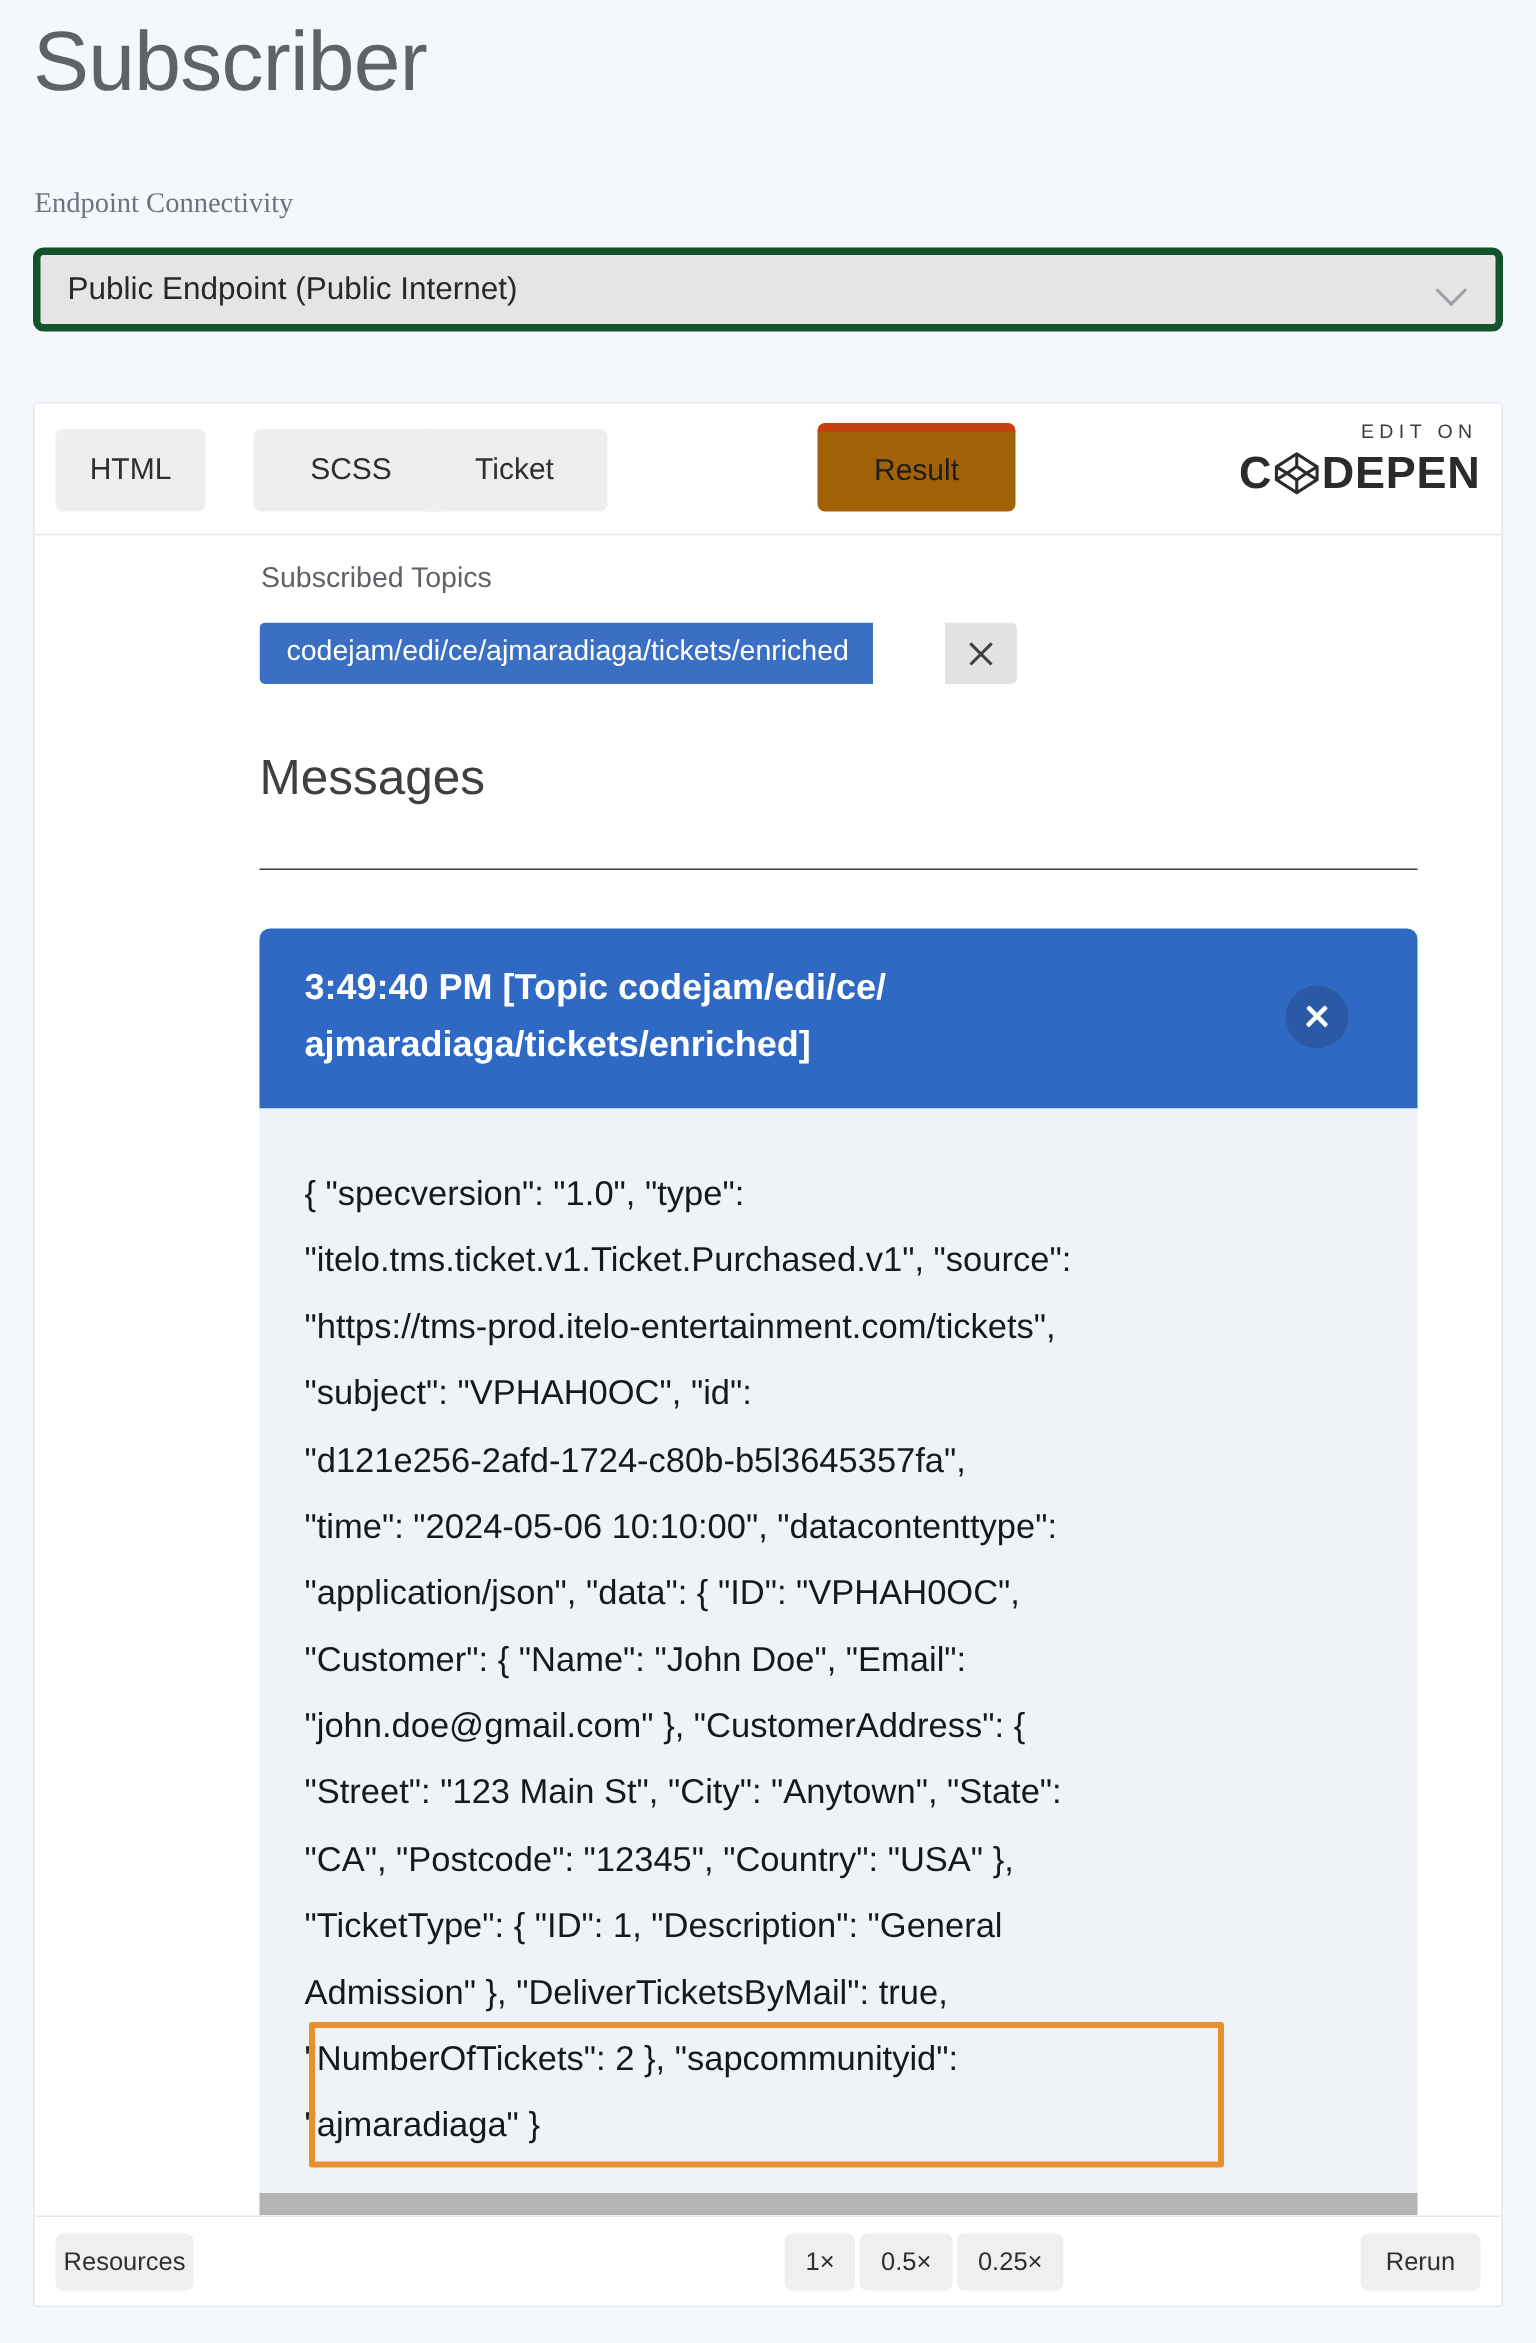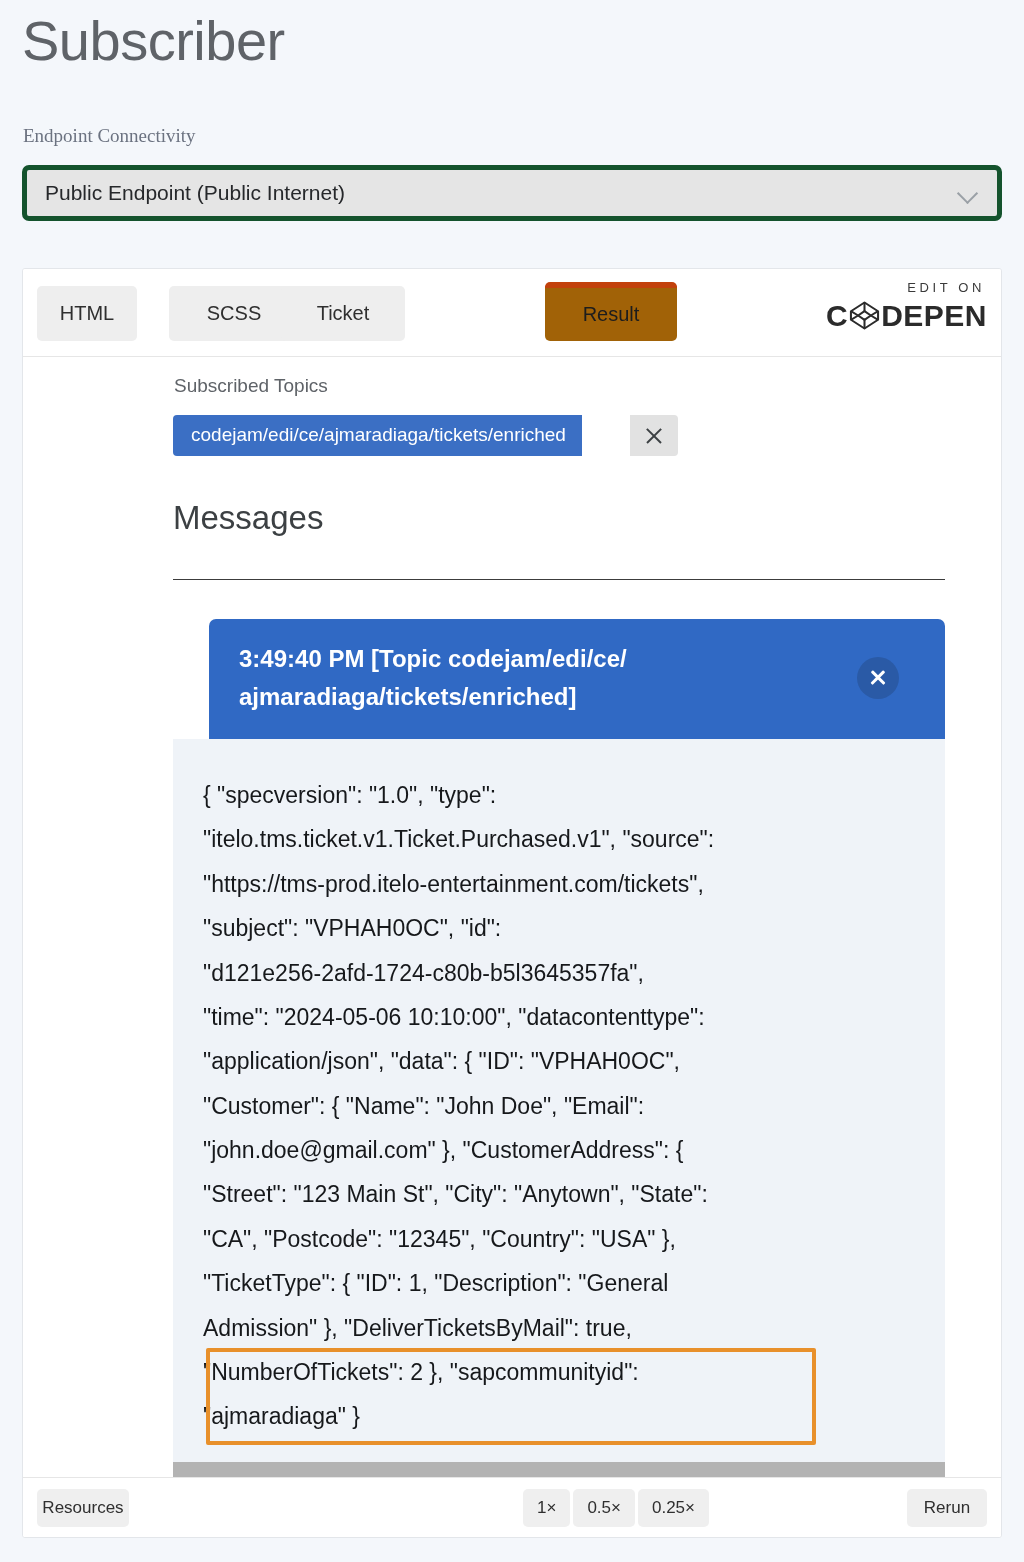--- a/index.html
+++ b/index.html
@@ -243,21 +243,20 @@
     width: 772px;
   }
   .msg-header {
     background: #3069c4;
     border-radius: 7px 7px 0 0;
     padding: 20px 24px 22px 30px;
     display: flex;
     align-items: center;
     justify-content: space-between;
     min-height: 120px;
-    margin-left: 36px;
   }
   .msg-header-text {
     color: #ffffff;
     font-size: 24px;
     font-weight: 700;
     line-height: 1.58;
     max-width: 600px;
     white-space: pre-line;
   }
   .msg-close-btn {

